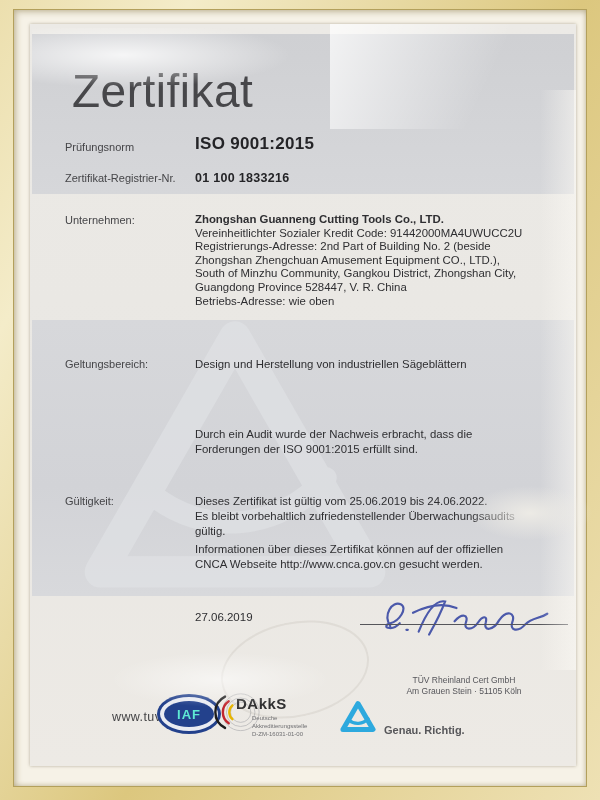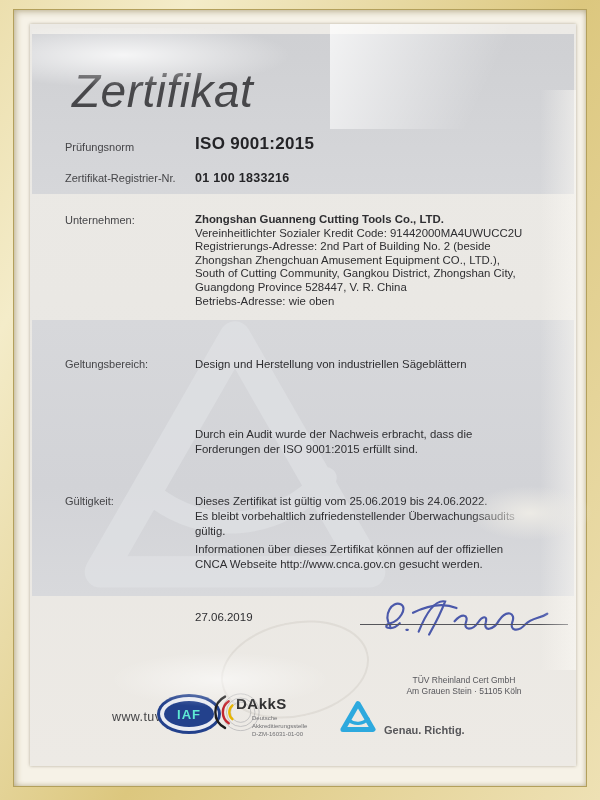--- a/index.html
+++ b/index.html
@@ -12,21 +12,21 @@
              box-shadow:inset 2px 2px 6px rgba(110,90,30,.35), inset -1px -1px 4px rgba(110,90,30,.2);}
   
   .paper{position:absolute;left:30px;top:24px;width:546px;height:742px;
          background:linear-gradient(180deg,#eceae6 0%,#e9e7e3 55%,#edeae5 100%);
          box-shadow:0 0 3px rgba(60,50,20,.35);}
   .band-top{position:absolute;left:2px;right:2px;top:10px;height:160px;
             background:linear-gradient(180deg,#cfd0d3 0%,#d6d7da 100%);}
   .band-mid{position:absolute;left:2px;right:2px;top:296px;height:276px;
             background:linear-gradient(180deg,#d7d8db 0%,#d2d3d7 60%,#d8d9dc 100%);}
   .wm{position:absolute;left:12px;top:288px;width:386px;height:288px;opacity:.6;}
-  .title{position:absolute;left:42px;top:44px;font-size:46px;letter-spacing:.5px;color:#47474a;line-height:1;font-style:italic;}
+  .title{position:absolute;left:42px;top:44px;font-size:46px;letter-spacing:.5px;color:#47474a;line-height:1;}
   .label{position:absolute;left:35px;font-size:11px;color:#454548;}
   .content{position:absolute;left:165px;font-size:11.4px;color:#2e2e31;line-height:15px;}
   .iso{font-size:17px;font-weight:bold;color:#242427;letter-spacing:.3px;text-align:right;}
   .regno{font-size:12.5px;font-weight:bold;color:#242427;letter-spacing:.3px;}
   .company{font-weight:bold;}
   .addr{line-height:13.6px;}
   .date{position:absolute;left:165px;top:587px;font-size:11.5px;color:#2e2e31;}
   .sig-svg{position:absolute;left:344px;top:568px;width:182px;height:52px;}
   .sig-line{position:absolute;left:330px;top:600px;width:208px;border-top:1px solid #55555a;}
   .issuer{position:absolute;left:330px;top:616px;width:208px;text-align:center;
@@ -87,21 +87,21 @@
 
     <div class="label" style="top:148px">Zertifikat-Registrier-Nr.</div>
     <div class="content regno" style="top:147px">01 100 1833216</div>
 
     <div class="label" style="top:190px">Unternehmen:</div>
     <div class="content addr" style="top:189px;width:370px">
       <div class="company">Zhongshan Guanneng Cutting Tools Co., LTD.</div>
       <div>Vereinheitlichter Sozialer Kredit Code: 91442000MA4UWUCC2U</div>
       <div>Registrierungs-Adresse: 2nd Part of Building No. 2 (beside</div>
       <div>Zhongshan Zhengchuan Amusement Equipment CO., LTD.),</div>
-      <div>South of Cutting Community, Gangkou District, Zhongshan City,</div>
+      <div>South of Minzhu Community, Gangkou District, Zhongshan City,</div>
       <div>Guangdong Province 528447, V. R. China</div>
       <div>Betriebs-Adresse: wie oben</div>
     </div>
 
     <div class="label" style="top:334px">Geltungsbereich:</div>
     <div class="content" style="top:333px;width:370px">Design und Herstellung von industriellen Sägeblättern</div>
 
     <div class="content" style="top:403px;width:370px">
       <div>Durch ein Audit wurde der Nachweis erbracht, dass die</div>
       <div>Forderungen der ISO 9001:2015 erfüllt sind.</div>

